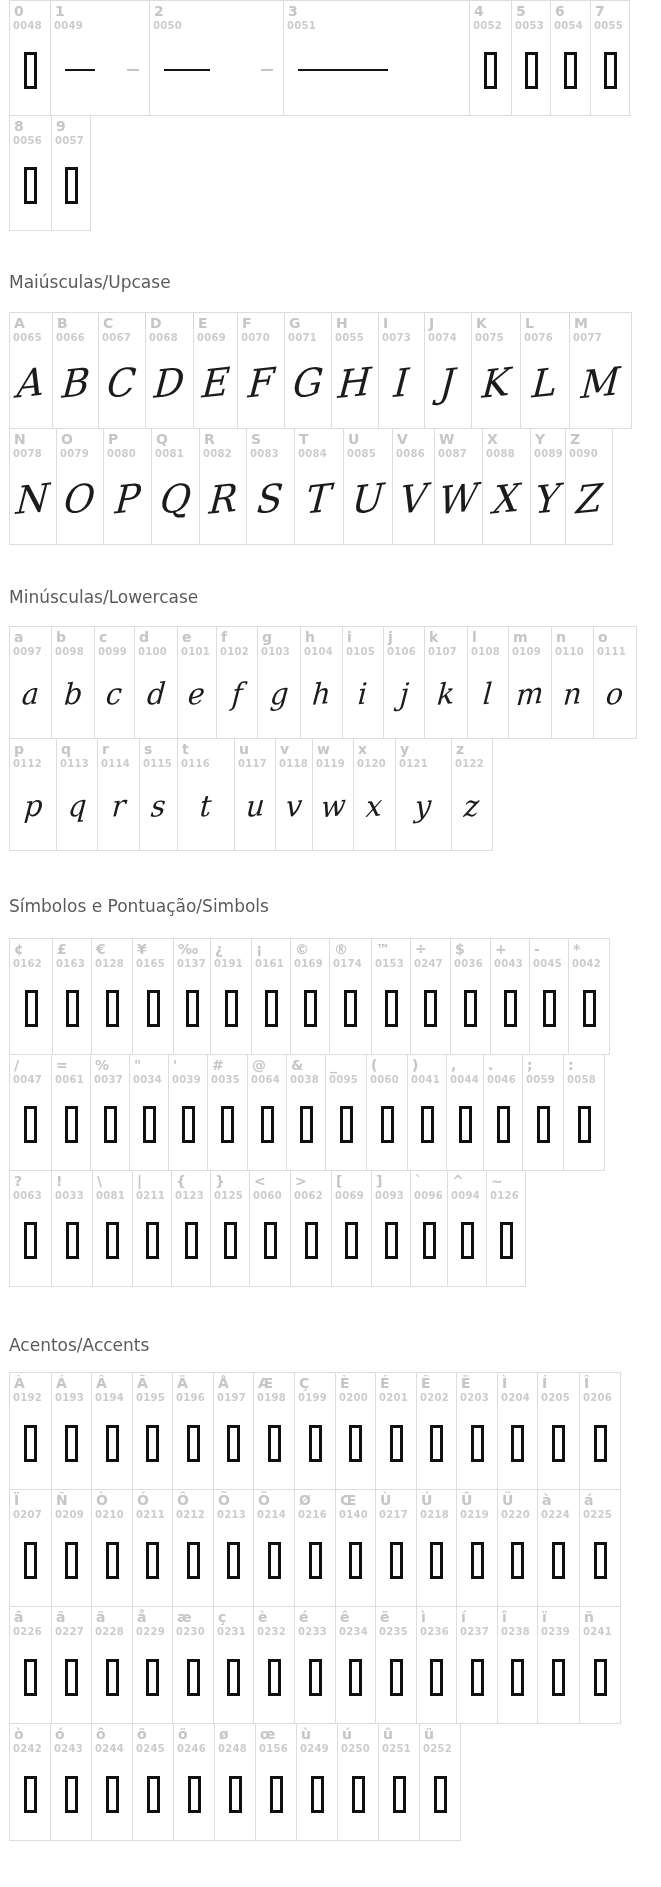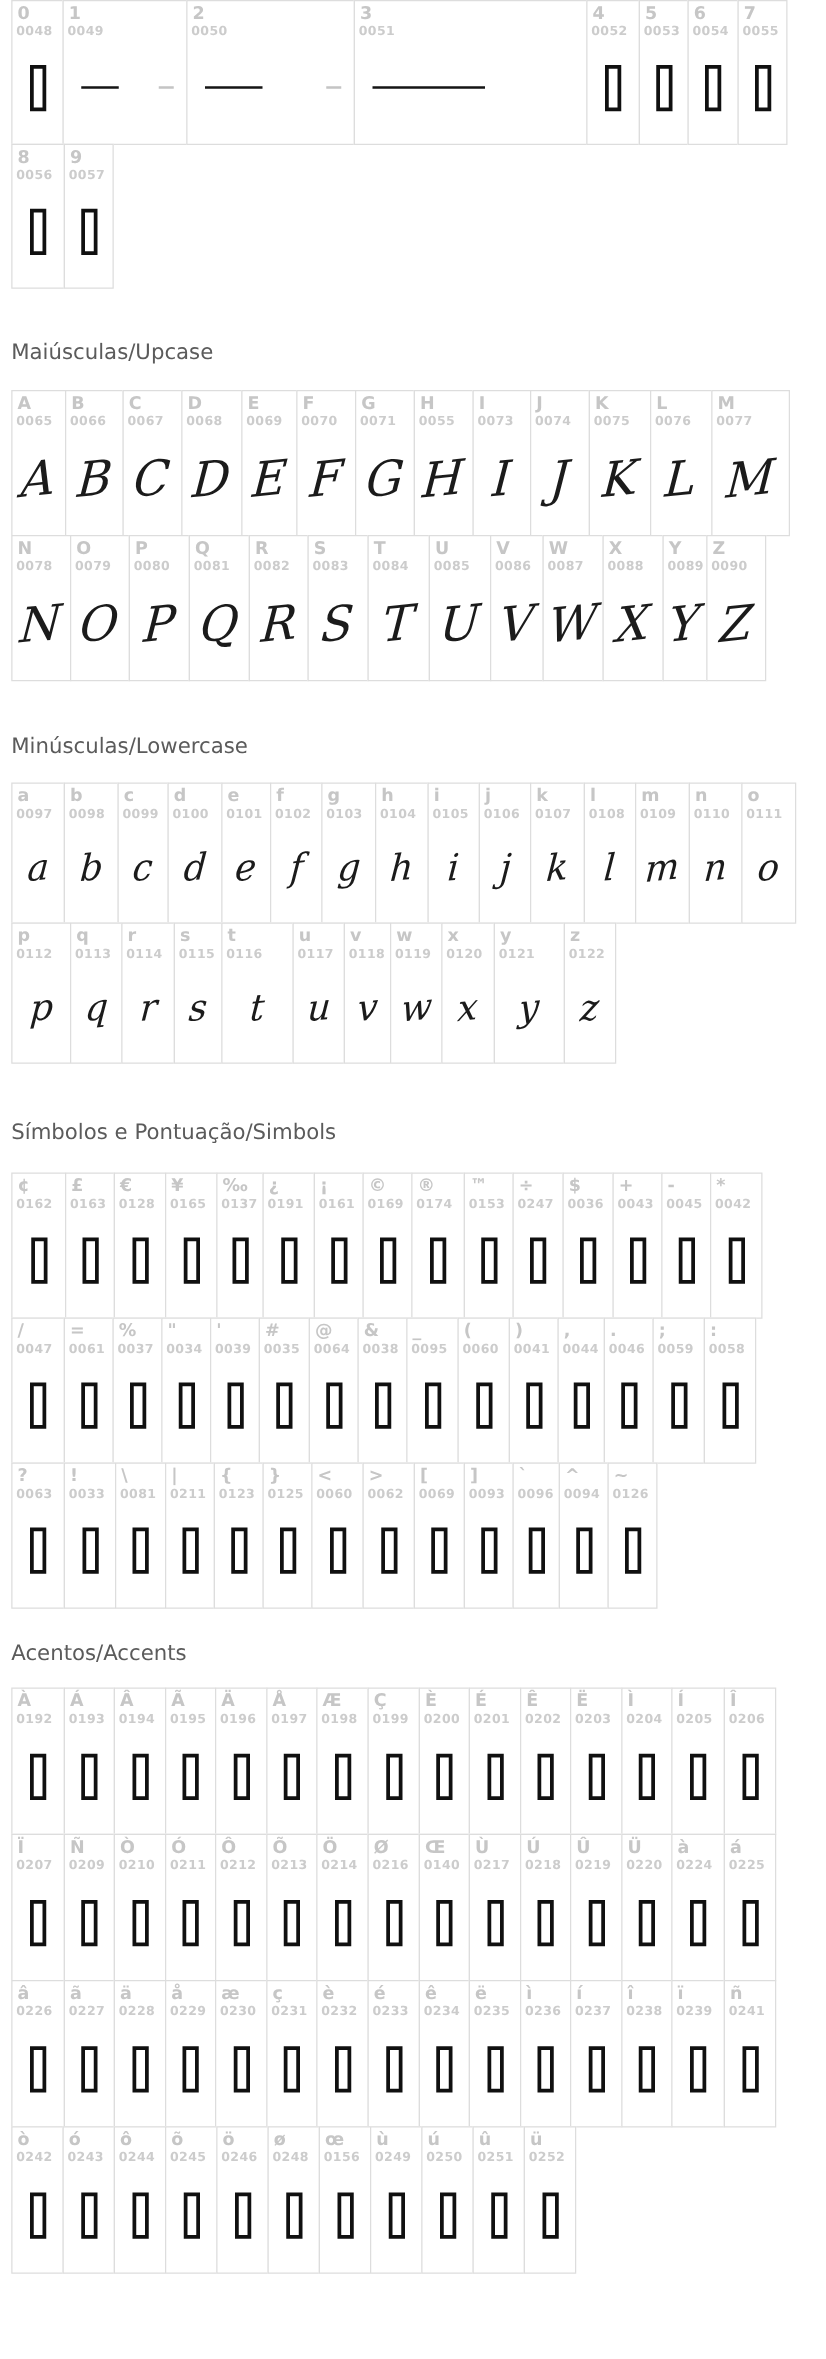--- a/index.html
+++ b/index.html
@@ -9,21 +9,21 @@
   }
   .section-title{
     font-size:17px;font-weight:normal;color:#5b5b5b;
     margin:0 0 0 9px;line-height:20px;
     font-family:"DejaVu Sans", sans-serif;
   }
   [data-name="section-title-numbers"]{margin-top:2px;margin-bottom:22px;}
   [data-name="section-title-upcase"]{margin-top:41px;margin-bottom:20px;}
   [data-name="section-title-lowercase"]{margin-top:42px;margin-bottom:19px;}
   [data-name="section-title-symbols"]{margin-top:45px;margin-bottom:22px;}
-  [data-name="section-title-accents"]{margin-top:26px;margin-bottom:17px;}
+  [data-name="section-title-accents"]{margin-top:48px;margin-bottom:17px;}
 
   .glyph-table{margin-left:9px;}
   .grow{display:flex;}
   .grow + .grow{margin-top:-1px;}
   .cell{
     position:relative;border:1px solid #dddddd;box-sizing:border-box;
     background:#ffffff;flex:0 0 auto;
   }
   .cell + .cell{margin-left:-1px;}
   .char{

